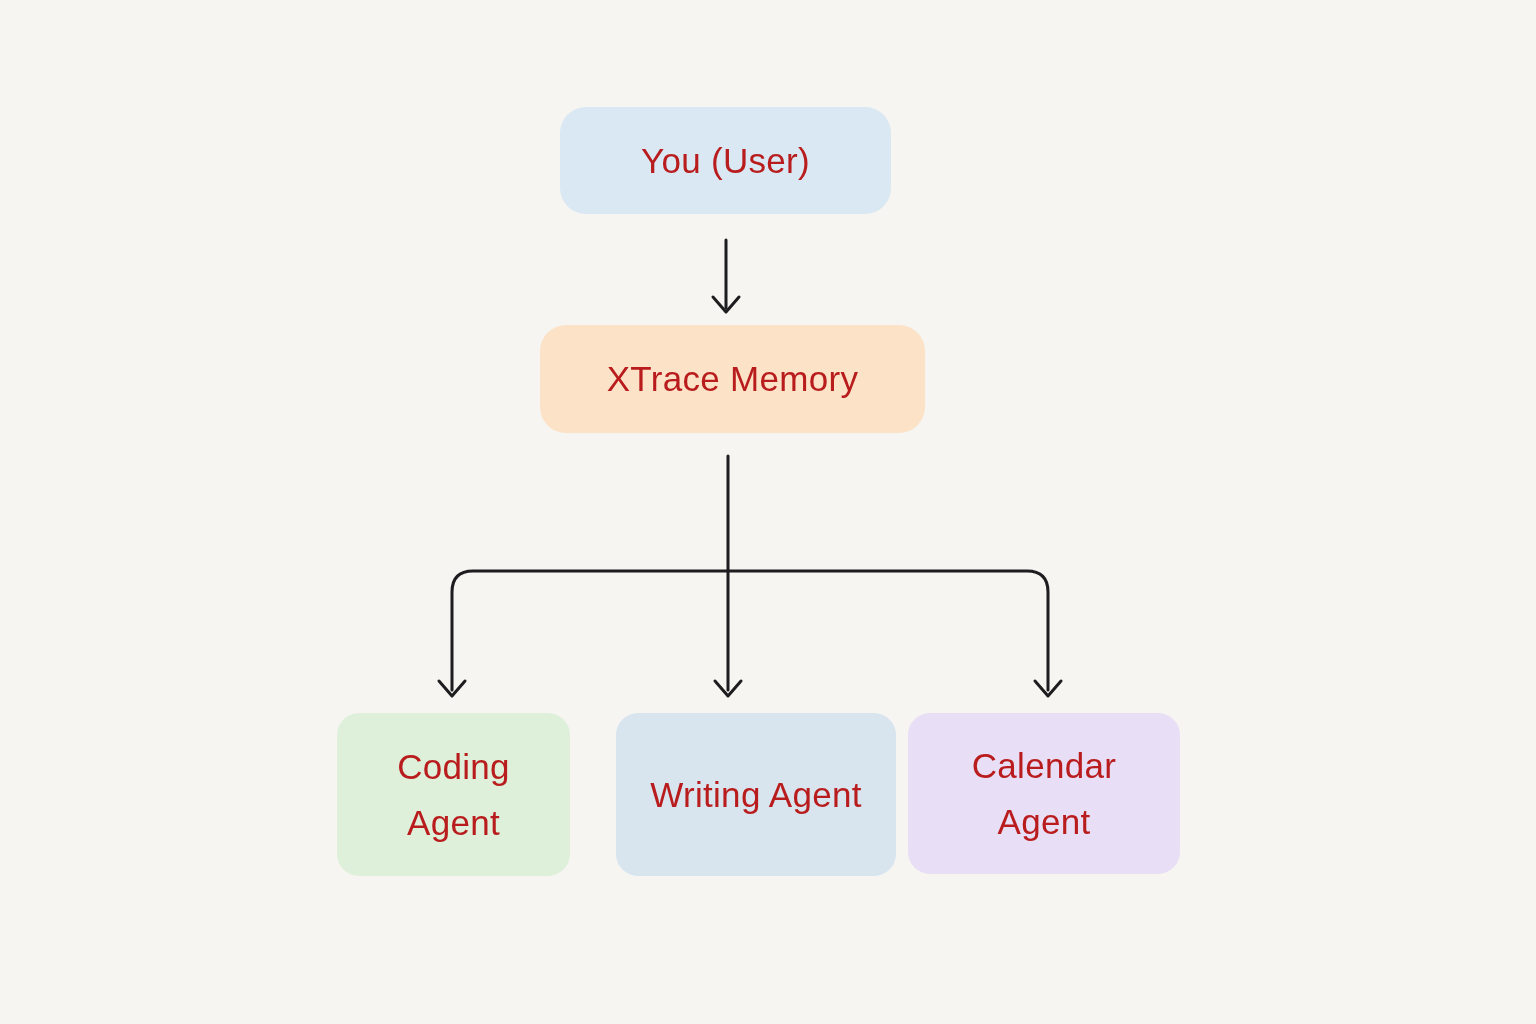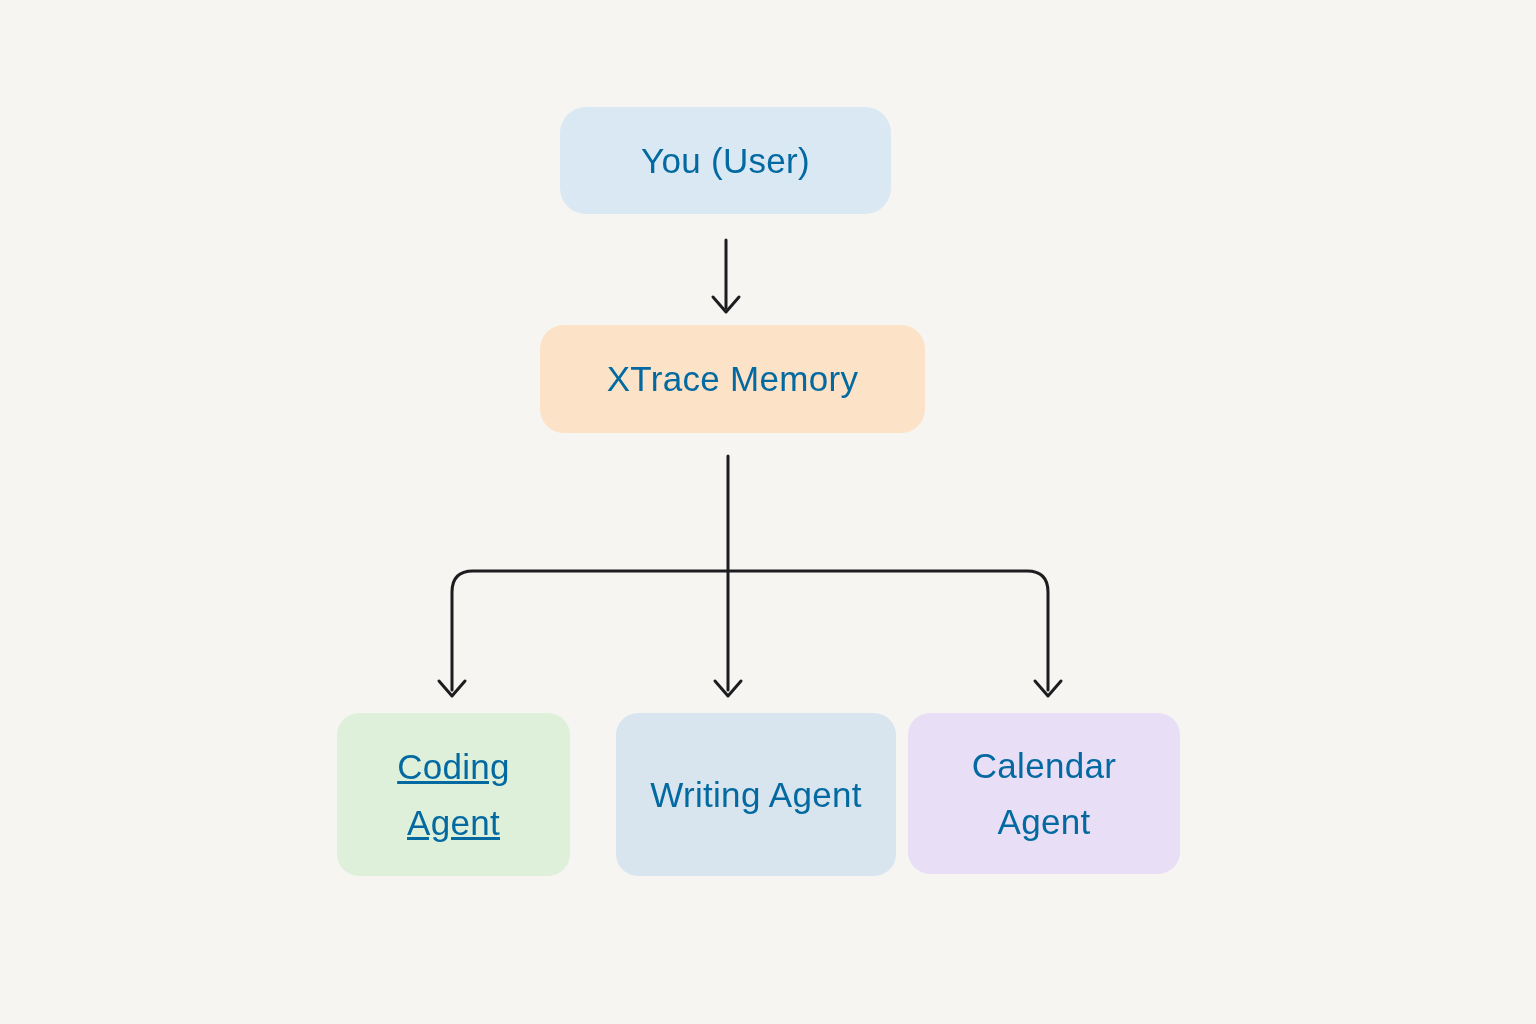--- a/index.html
+++ b/index.html
@@ -32,21 +32,21 @@
     stroke-linecap: round;
     stroke-linejoin: round;
   }
   .node {
     position: absolute;
     display: flex;
     align-items: center;
     justify-content: center;
     text-align: center;
     border-radius: 26px;
-    color: #0369a1;
+    color: #b91c1c;
     font-size: 35px;
     line-height: 1.6;
     letter-spacing: 0.3px;
   }
   .node-user     { left: 560px; top: 107px; width: 331px; height: 107px; }
   .node-memory   { left: 540px; top: 325px; width: 385px; height: 108px; }
   .node-agent    { border-radius: 22px; }
   .node-coding   { left: 337px; top: 713px; width: 233px; height: 163px; }
   .node-writing  { left: 616px; top: 713px; width: 280px; height: 163px; }
   .node-calendar { left: 908px; top: 713px; width: 272px; height: 161px; }
@@ -69,25 +69,25 @@
 
     <path d="M 452 690 L 452 592 Q 452 571 473 571 L 1027 571 Q 1048 571 1048 592 L 1048 690"></path>
     <path d="M 439 681 L 452 696 L 465 681"></path>
     <path d="M 1035 681 L 1048 696 L 1061 681"></path>
   </svg>
 
   <div class="node node-user" style="background: rgb(217, 232, 243);">
     <span class="node-label">You (User)</span>
   </div>
 
-  <div class="node node-memory" style="background: rgb(252, 226, 199); border-radius: 24px;">
+  <div class="node node-memory" style="background: rgb(252, 226, 199);">
     <span class="node-label">XTrace Memory</span>
   </div>
 
-  <div class="node node-agent node-coding" style="background: rgb(223, 240, 218); text-decoration: underline;">
+  <div class="node node-agent node-coding" style="background: rgb(223, 240, 218);">
     <span class="node-label">Coding Agent</span>
   </div>
 
   <div class="node node-agent node-writing" style="background: rgb(216, 229, 239);">
     <span class="node-label">Writing Agent</span>
   </div>
 
   <div class="node node-agent node-calendar" style="background: rgb(232, 222, 245); text-align: center;">
     <span class="node-label">Calendar Agent</span>
   </div>

